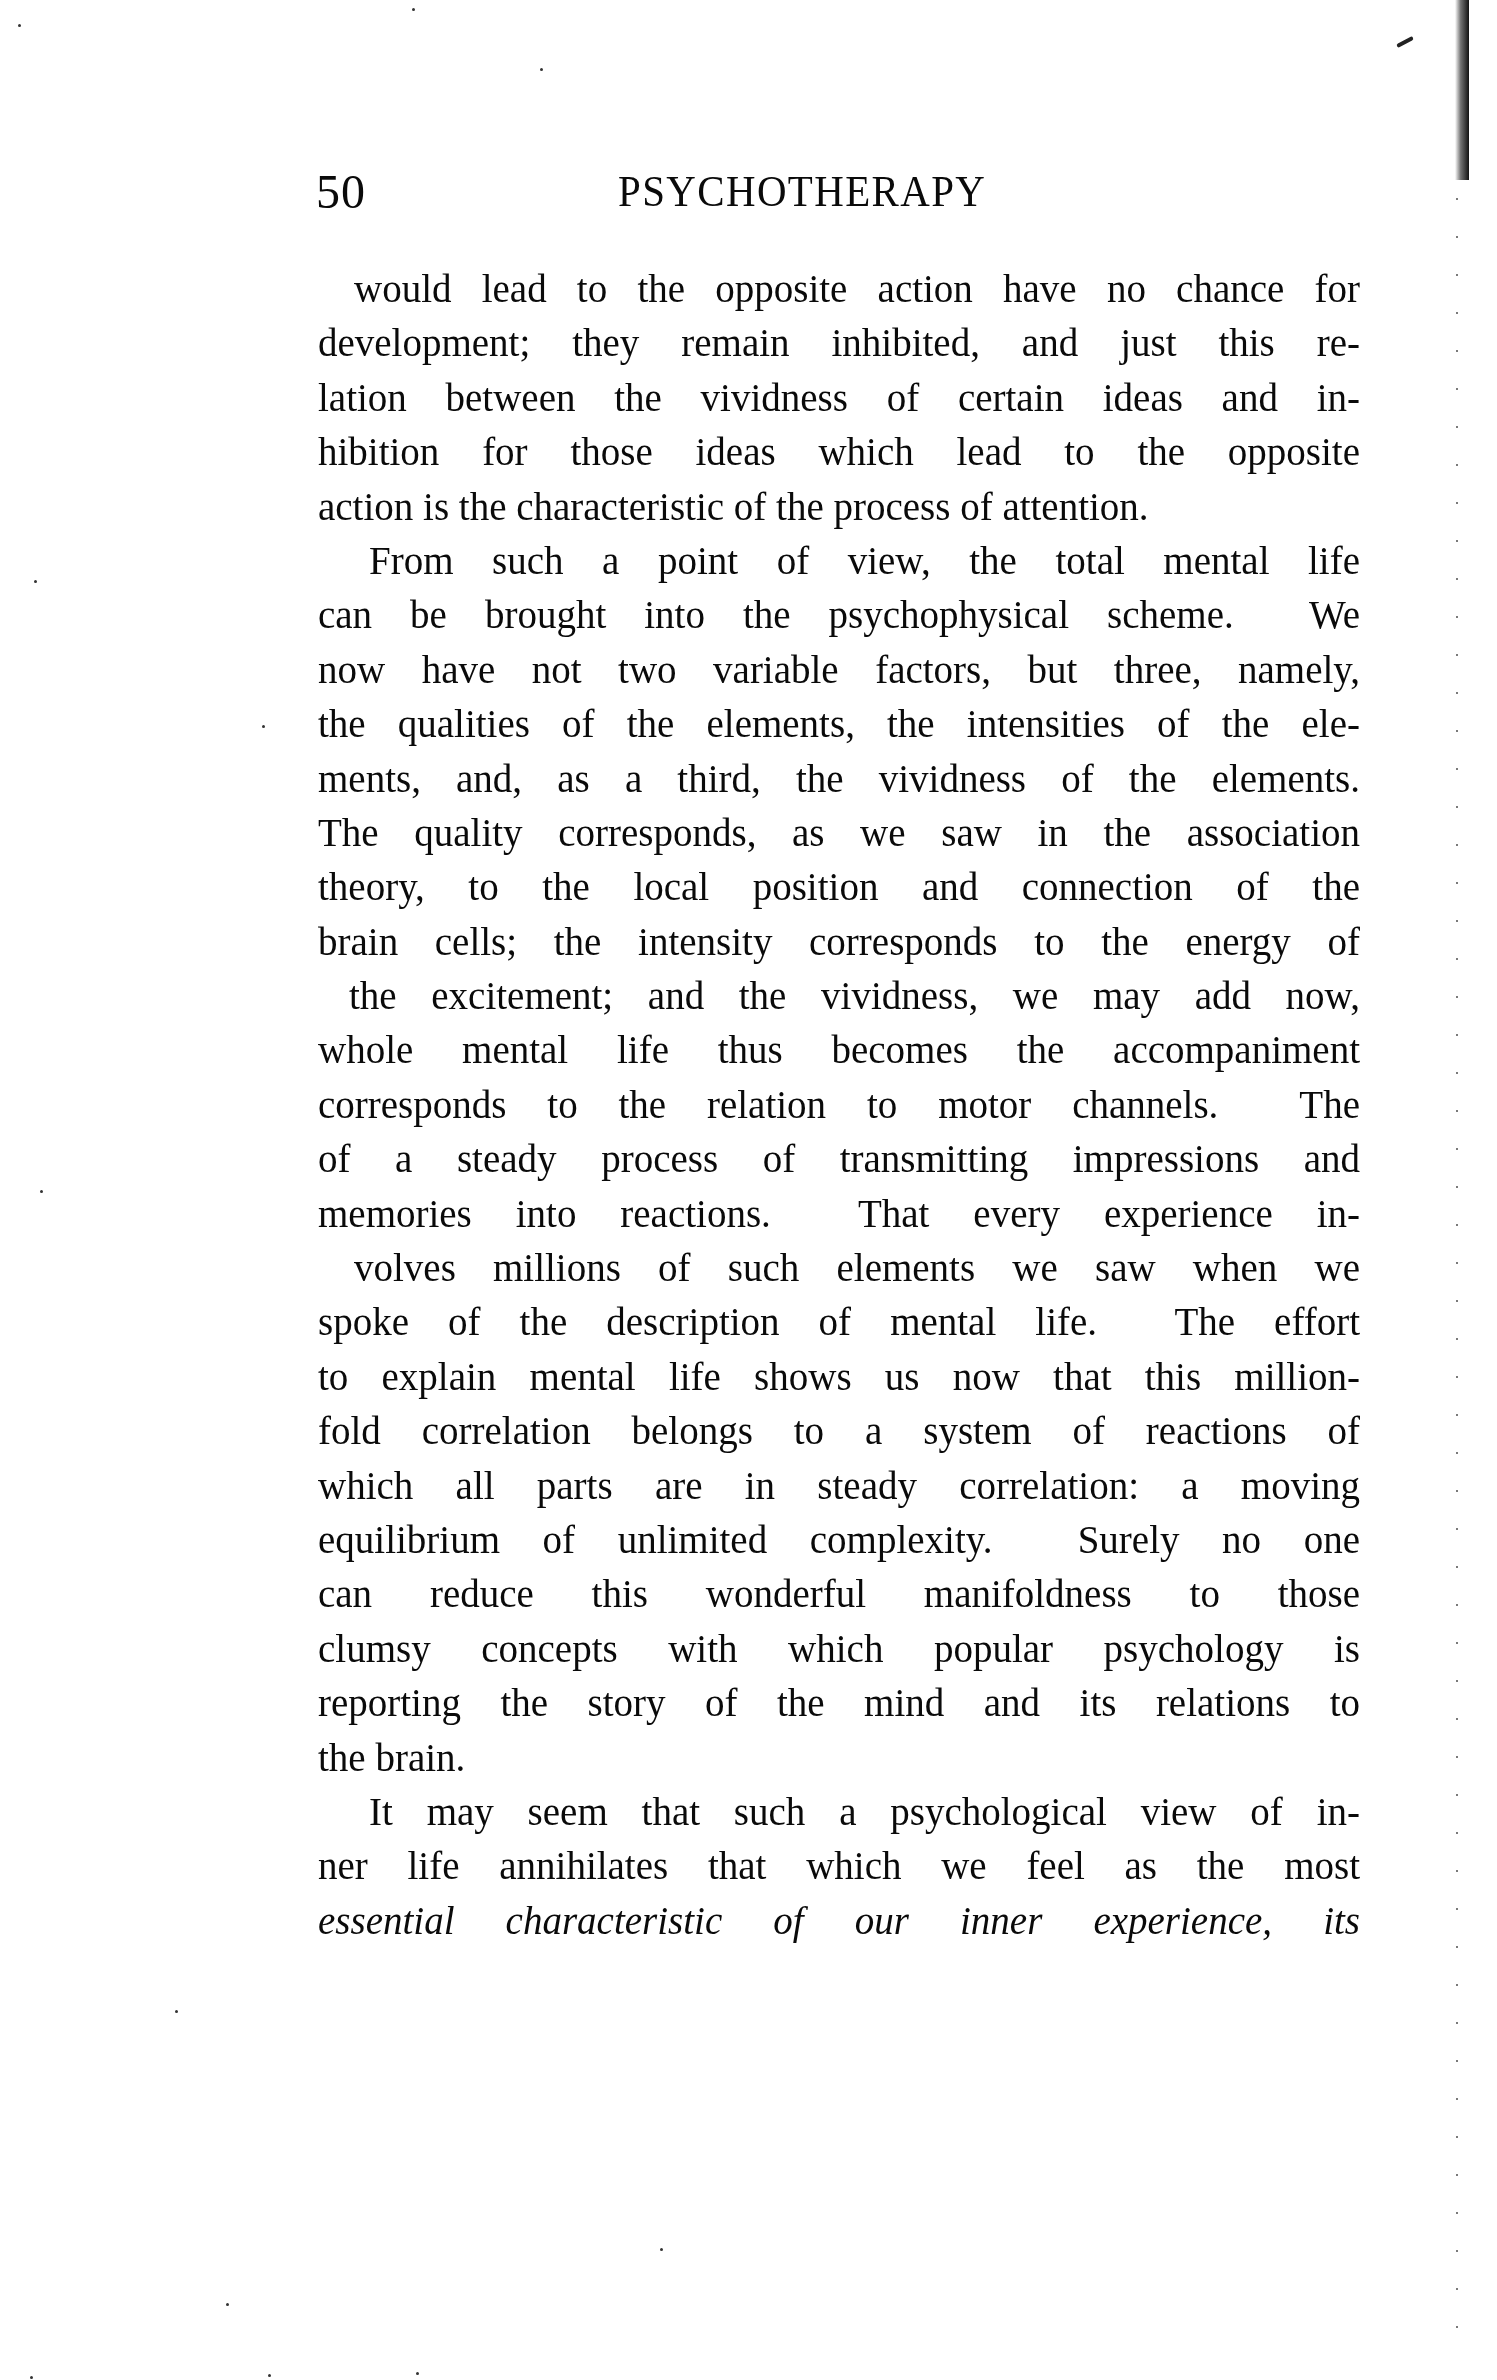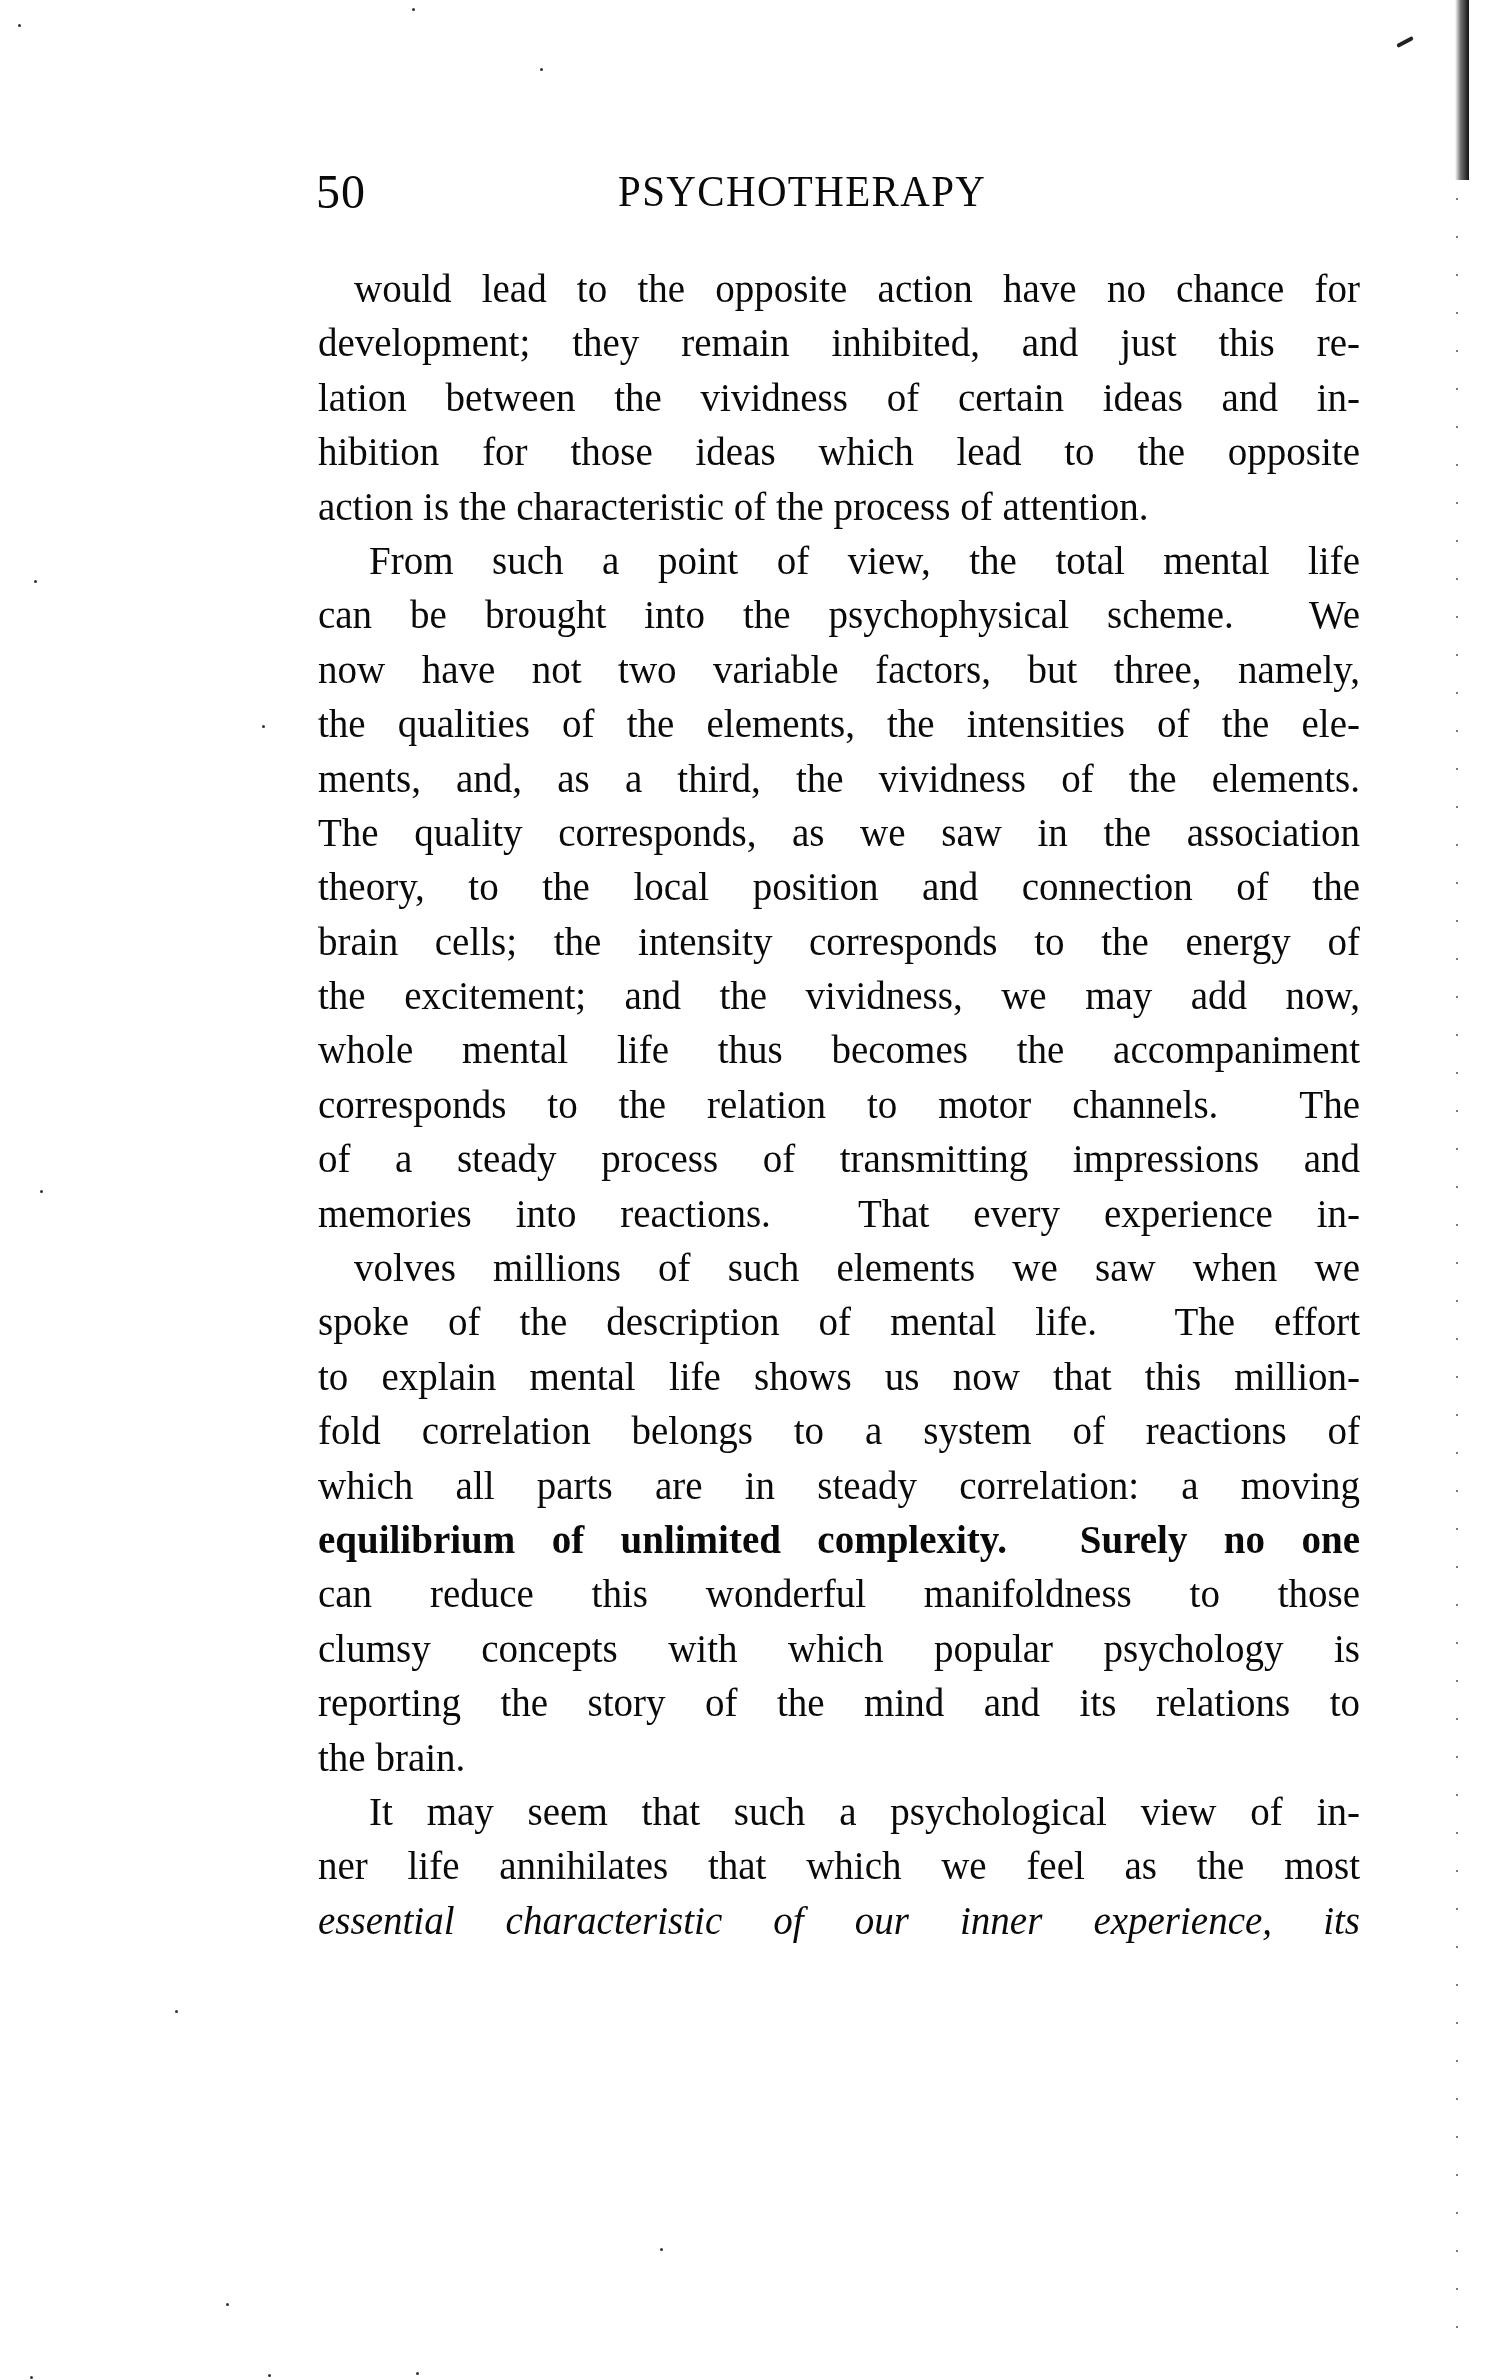--- a/index.html
+++ b/index.html
@@ -127,31 +127,31 @@
 
     <div>
       <span class="line indent" style="word-spacing: 0px;"><span style="white-space: pre; word-spacing: 0px;">From such a point of view, the total mental life</span></span>
       <span class="line" style="word-spacing: 0px;"><span style="white-space: pre; word-spacing: 0px;">can be brought into the psychophysical scheme.  We</span></span>
       <span class="line" style="word-spacing: 0px;"><span style="white-space: pre; word-spacing: 0px;">now have not two variable factors, but three, namely,</span></span>
       <span class="line" style="word-spacing: 0px;"><span style="white-space: pre; word-spacing: 0px;">the qualities of the elements, the intensities of the ele-</span></span>
       <span class="line" style="word-spacing: 0px;"><span style="white-space: pre; word-spacing: 0px;">ments, and, as a third, the vividness of the elements.</span></span>
       <span class="line" style="word-spacing: 0px;"><span style="white-space: pre; word-spacing: 0px;">The quality corresponds, as we saw in the association</span></span>
       <span class="line" style="word-spacing: 0px;"><span style="white-space: pre; word-spacing: 0px;">theory, to the local position and connection of the</span></span>
       <span class="line" style="word-spacing: 0px;"><span style="white-space: pre; word-spacing: 0px;">brain cells; the intensity corresponds to the energy of</span></span>
-      <span class="line" style="word-spacing: 0px;"><span style="white-space: pre; word-spacing: 0px;">the excitement; and the vividness, we may add now,</span></span>
+      <span class="line" style="word-spacing: 0px; margin-left: 31px;"><span style="white-space: pre; word-spacing: 0px;">the excitement; and the vividness, we may add now,</span></span>
       <span class="line" style="word-spacing: 0px;"><span style="white-space: pre; word-spacing: 0px;">whole mental life thus becomes the accompaniment</span></span>
       <span class="line" style="word-spacing: 0px;"><span style="white-space: pre; word-spacing: 0px;">corresponds to the relation to motor channels.  The</span></span>
       <span class="line" style="word-spacing: 0px;"><span style="white-space: pre; word-spacing: 0px;">of a steady process of transmitting impressions and</span></span>
       <span class="line" style="word-spacing: 0px;"><span style="white-space: pre; word-spacing: 0px;">memories into reactions.  That every experience in-</span></span>
       <span class="line" style="word-spacing: 0px;"><span style="white-space: pre; word-spacing: 0px; margin-left: 36px;">volves millions of such elements we saw when we</span></span>
       <span class="line" style="word-spacing: 0px;"><span style="white-space: pre; word-spacing: 0px;">spoke of the description of mental life.  The effort</span></span>
       <span class="line" style="word-spacing: 0px;"><span style="white-space: pre; word-spacing: 0px;">to explain mental life shows us now that this million-</span></span>
       <span class="line" style="word-spacing: 0px;"><span style="white-space: pre; word-spacing: 0px;">fold correlation belongs to a system of reactions of</span></span>
       <span class="line" style="word-spacing: 0px;"><span style="white-space: pre; word-spacing: 0px;">which all parts are in steady correlation: a moving</span></span>
-      <span class="line" style="word-spacing: 0px;"><span style="white-space: pre; word-spacing: 0px; font-weight: bold;">equilibrium of unlimited complexity.  Surely no one</span></span>
+      <span class="line" style="word-spacing: 0px;"><span style="white-space: pre; word-spacing: 0px;">equilibrium of unlimited complexity.  Surely no one</span></span>
       <span class="line" style="word-spacing: 0px; font-family: Liberation Serif, serif;"><span style="white-space: pre; word-spacing: 0px;">can reduce this wonderful manifoldness to those</span></span>
       <span class="line" style="word-spacing: 0px;"><span style="white-space: pre; word-spacing: 0px;">clumsy concepts with which popular psychology is</span></span>
       <span class="line" style="word-spacing: 0px;"><span style="white-space: pre; word-spacing: 0px;">reporting the story of the mind and its relations to</span></span>
       <span class="line last" style="word-spacing: 0px;"><span style="white-space: pre;">the brain.</span></span>
     </div>
 
     <div>
       <span class="line indent" style="word-spacing: 0px;"><span style="white-space: pre; word-spacing: 0px;">It may seem that such a psychological view of in-</span></span>
       <span class="line" style="word-spacing: 0px;"><span style="white-space: pre; word-spacing: 0px;">ner life annihilates that which we feel as the most</span></span>
       <span class="line" style="word-spacing: 0px;"><span style="white-space: pre; word-spacing: 0px; font-style: italic;">essential characteristic of our inner experience, its</span></span>

